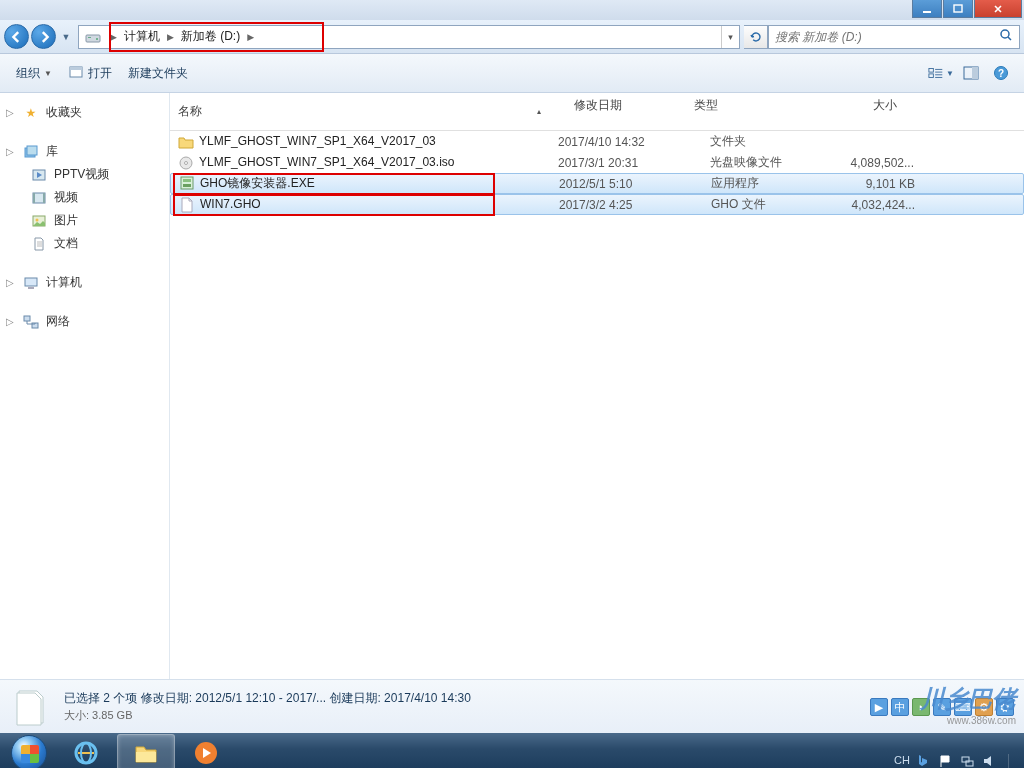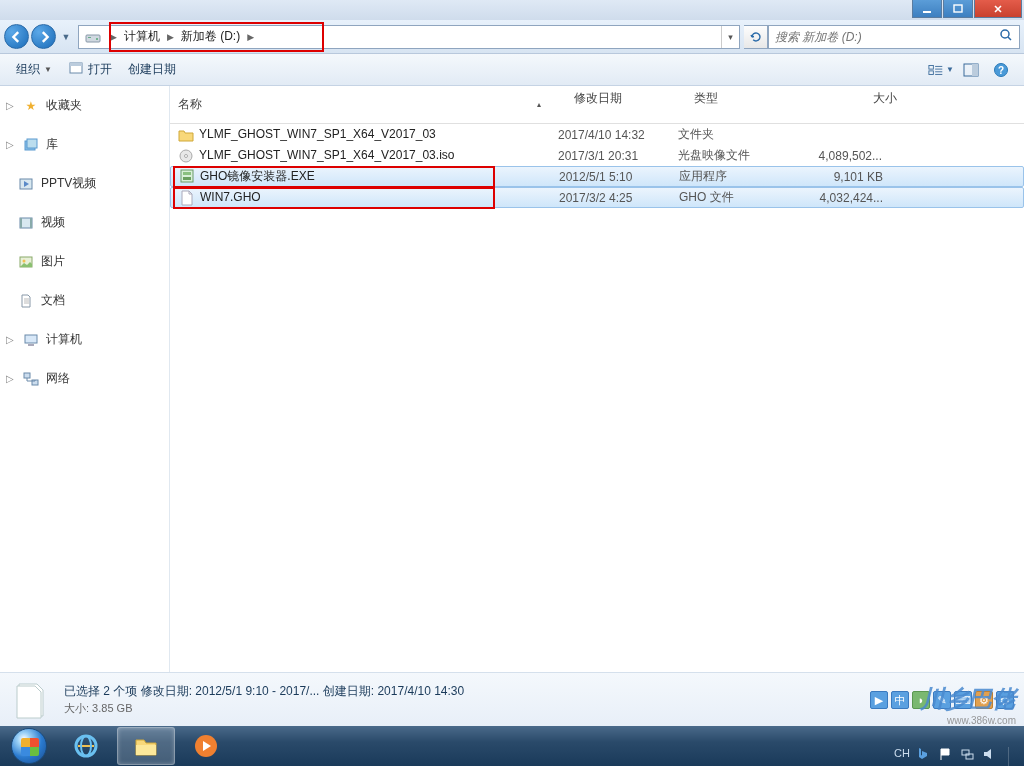--- a/index.html
+++ b/index.html
@@ -25,51 +25,51 @@
 .bc-item { padding: 0 4px; }
 .bc-sep { color: #666; font-size: 9px; padding: 0 3px; }
 .address-end { margin-left: auto; display: flex; align-items: center; }
 .addr-drop { width: 18px; height: 22px; border-left: 1px solid #ccc; text-align: center; font-size: 9px; color: #555; line-height: 22px; }
 .refresh-btn { width: 24px; height: 24px; border: 1px solid #8fa5bf; border-left: none; background: linear-gradient(to bottom, #fdfdfd, #e8e8e8); display: flex; align-items: center; justify-content: center; color: #2a6aa8; font-size: 12px; }
 .searchbox { width: 252px; height: 24px; background: #fff; border: 1px solid #8fa5bf; display: flex; align-items: center; padding: 0 6px; }
 .searchbox input { border: none; flex: 1; font-size: 12px; color: #888; font-style: italic; outline: none; }
 .searchbox .sicon { color: #2a6aa8; }
 
 
-.toolbar { height: 32px; background: linear-gradient(to bottom, #f4f8fc, #e2ebf5); border-bottom: 1px solid #c5d3e4; display: flex; align-items: center; padding: 0 8px; font-size: 12px; color: #1a3a5a; }
+.toolbar { height: 39px; background: linear-gradient(to bottom, #f4f8fc, #e2ebf5); border-bottom: 1px solid #c5d3e4; display: flex; align-items: center; padding: 0 8px; font-size: 12px; color: #1a3a5a; }
 .tb-item { padding: 0 8px; display: flex; align-items: center; gap: 4px; }
 .tb-item .drop { font-size: 8px; color: #555; }
 .tb-spacer { flex: 1; }
 .tb-icon { width: 26px; height: 22px; display: flex; align-items: center; justify-content: center; color: #3a6a9a; margin: 0 2px; }
 
 
 .main { display: flex; height: 586px; }
 .sidebar { width: 170px; background: #fff; border-right: 1px solid #e0e8f0; padding: 8px 0; overflow: hidden; }
 .side-group { margin-bottom: 16px; }
 .side-head { display: flex; align-items: center; padding: 3px 6px; font-size: 12px; color: #333; gap: 6px; }
 .side-head .exp { font-size: 10px; color: #888; width: 10px; }
 .side-head .icon { width: 18px; display: flex; align-items: center; justify-content: center; }
-.side-item { display: flex; align-items: center; padding: 3px 6px 3px 17px; font-size: 12px; color: #333; gap: 6px; margin-top: 16px; }
+.side-item { display: flex; align-items: center; padding: 3px 6px 3px 30px; font-size: 12px; color: #333; gap: 6px; }
 .side-item .icon { width: 18px; display: flex; align-items: center; justify-content: center; }
 
 
 .filelist { flex: 1; background: #fff; }
 .cols { display: flex; height: 38px; border-bottom: 1px solid #e0e0e0; font-size: 12px; color: #444; }
 .col { padding: 4px 8px; border-right: 1px solid transparent; }
 .col-name { width: 380px; display: flex; align-items: center; gap: 4px; }
 .col-date { width: 120px; margin-left: 16px; }
 .col-type { width: 120px; }
 .col-size { width: 100px; text-align: right; }
 .sort-ind { font-size: 8px; color: #555; margin-left: auto; }
 .rows { }
 .row { display: flex; height: 21px; align-items: center; font-size: 12px; color: #222; position: relative; }
 .row.sel { background: linear-gradient(to bottom, #ebf4fd, #cfe6fa); border: 1px solid #9ac3ea; border-radius: 2px; }
 .row .cell-name { width: 380px; padding-left: 8px; display: flex; gap: 5px; }
 .row .cell-date { width: 120px; padding-left: 8px; color: #555; }
-.row .cell-type { width: 120px; padding-left: 8px; color: #555; }
+.row .cell-type { width: 120px; padding-left: 8px; color: #555; margin-left: 32px; }
 .row .cell-size { width: 100px; text-align: right; padding-right: 8px; color: #555; }
 .row .ficon { width: 16px; height: 16px; display: flex; align-items: center; justify-content: center; }
 .row-hl { position: absolute; left: 2px; top: -1px; width: 322px; height: 22px; border: 2px solid #d00; pointer-events: none; }
 
 
 .details { height: 54px; background: linear-gradient(to bottom, #f4f8fc, #e8eff8); border-top: 1px solid #d5e0ec; display: flex; align-items: center; padding: 6px 10px; font-size: 12px; color: #4a5a6a; gap: 12px; }
 .det-icon { width: 42px; height: 42px; display: flex; align-items: center; justify-content: center; }
 .det-text { flex: 1; }
 .det-line1 { color: #1a3a5a; }
 .det-line2 { color: #666; margin-top: 1px; font-size: 11px; }
@@ -173,21 +173,21 @@
       <span class="drop">▼</span>
   </div>
   <div class="tb-item">
     <span><svg width="16" height="16" viewBox="0 0 16 16">
           <rect x="2" y="3" width="12" height="10" fill="#fff" stroke="#6a8aaa"></rect>
           <rect x="2" y="3" width="12" height="3" fill="#bcd"></rect>
         </svg></span>
     <span>打开</span>
   </div>
   <div class="tb-item">
-    <span>创建日期</span>
+    <span>新建文件夹</span>
   </div>
   <div class="tb-spacer"></div>
   <div class="tb-icon">
       <svg width="18" height="14" viewBox="0 0 18 14">
         <rect x="1" y="2" width="5" height="4" fill="none" stroke="#3a6a9a"></rect>
         <rect x="1" y="8" width="5" height="4" fill="none" stroke="#3a6a9a"></rect>
         <path d="M8 3h8M8 6h8M8 9h8M8 12h8" stroke="#3a6a9a"></path>
       </svg>
       <span style="font-size:8px;margin-left:2px">▼</span>
     </div>
@@ -366,21 +366,21 @@
 </div>
 
 <div class="details">
   <div class="det-icon">
     <svg width="40" height="40" viewBox="0 0 40 40">
         <path d="M8 4h18l6 6v26H8z" fill="#fff" stroke="#bcc"></path>
         <path d="M6 6h18l6 6v26H6z" fill="#fff" stroke="#bcc"></path>
       </svg>
   </div>
   <div class="det-text">
-    <div class="det-line1">已选择 2 个项  修改日期: 2012/5/1 9:10 - 2017/...  创建日期: 2017/4/10 14:30</div>
+    <div class="det-line1">已选择 2 个项  修改日期: 2012/5/1 12:10 - 2017/...  创建日期: 2017/4/10 14:30</div>
     <div class="det-line2">大小: 3.85 GB</div>
   </div>
   <div class="det-right">
     <div class="ime-strip">
       <div class="ime-box">▶</div>
       <div class="ime-box">中</div>
       <div class="ime-box alt">◗</div>
       <div class="ime-box">✎</div>
       <div class="ime-box">⌨</div>
       <div class="ime-box alt2">⚙</div>

